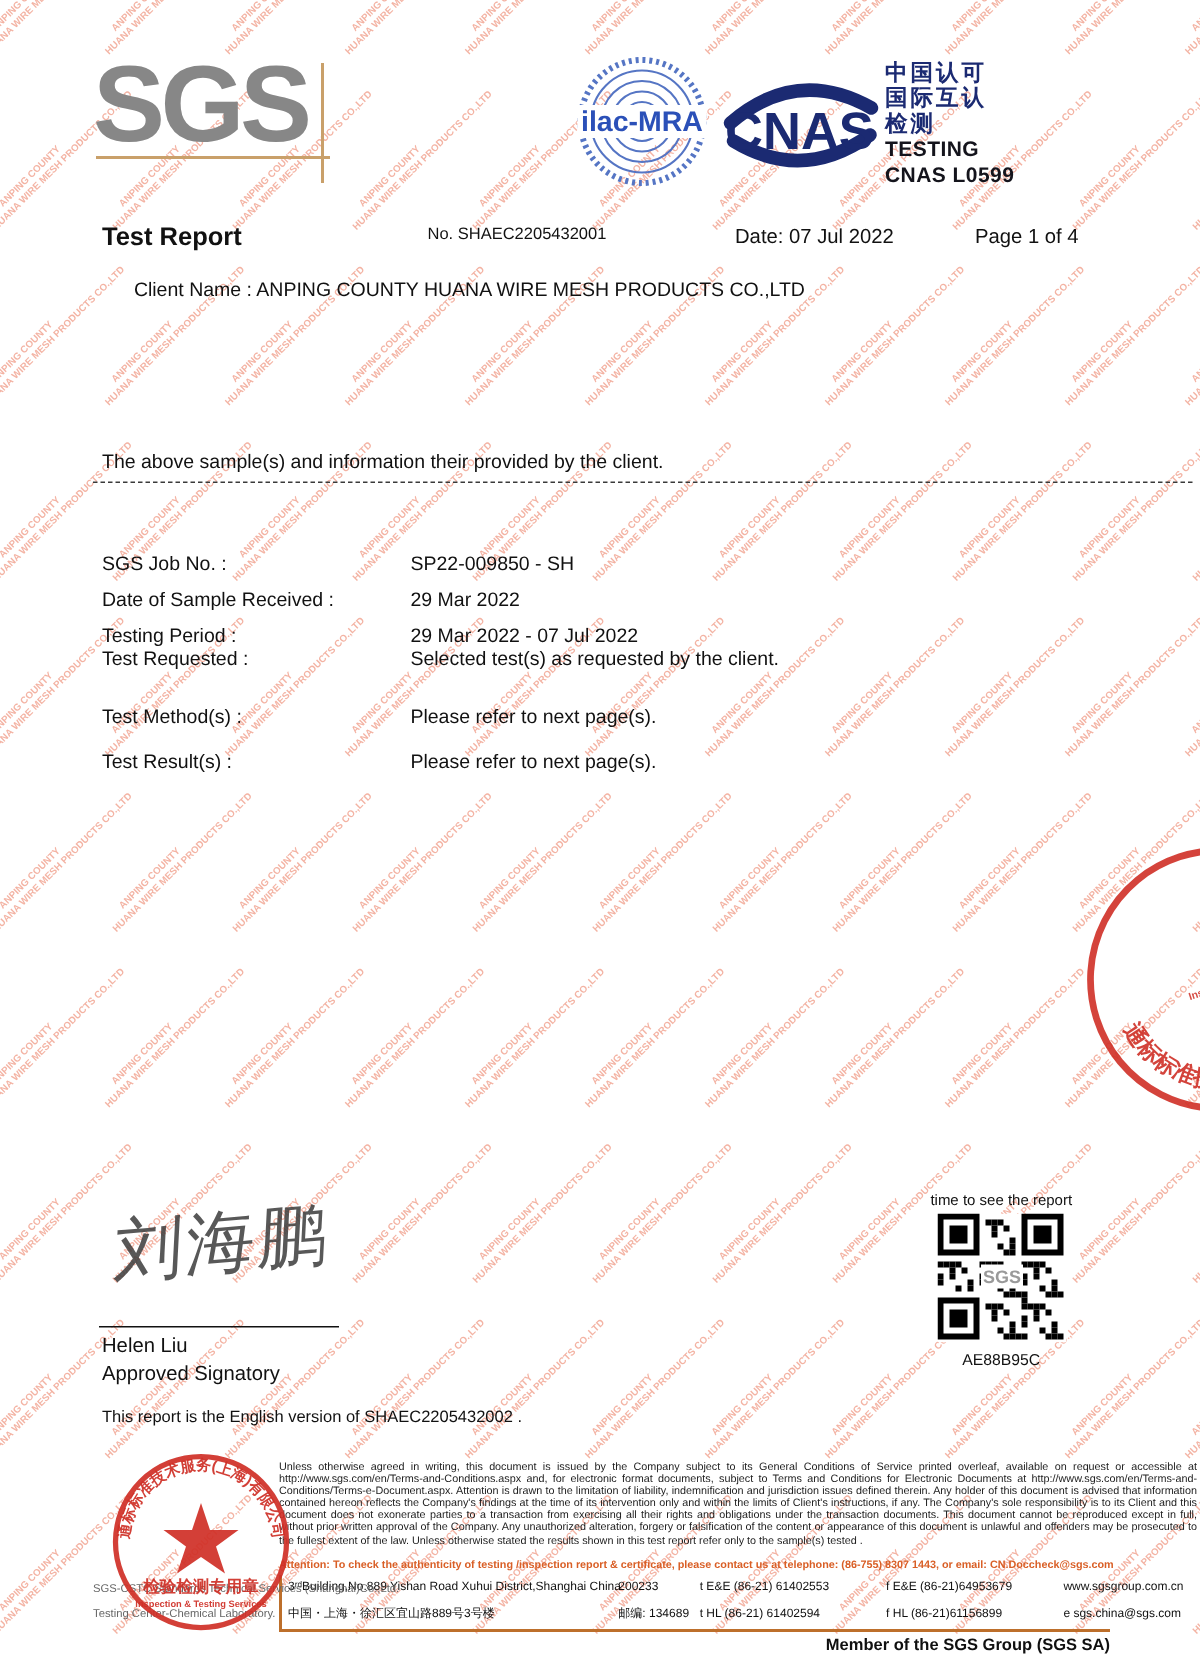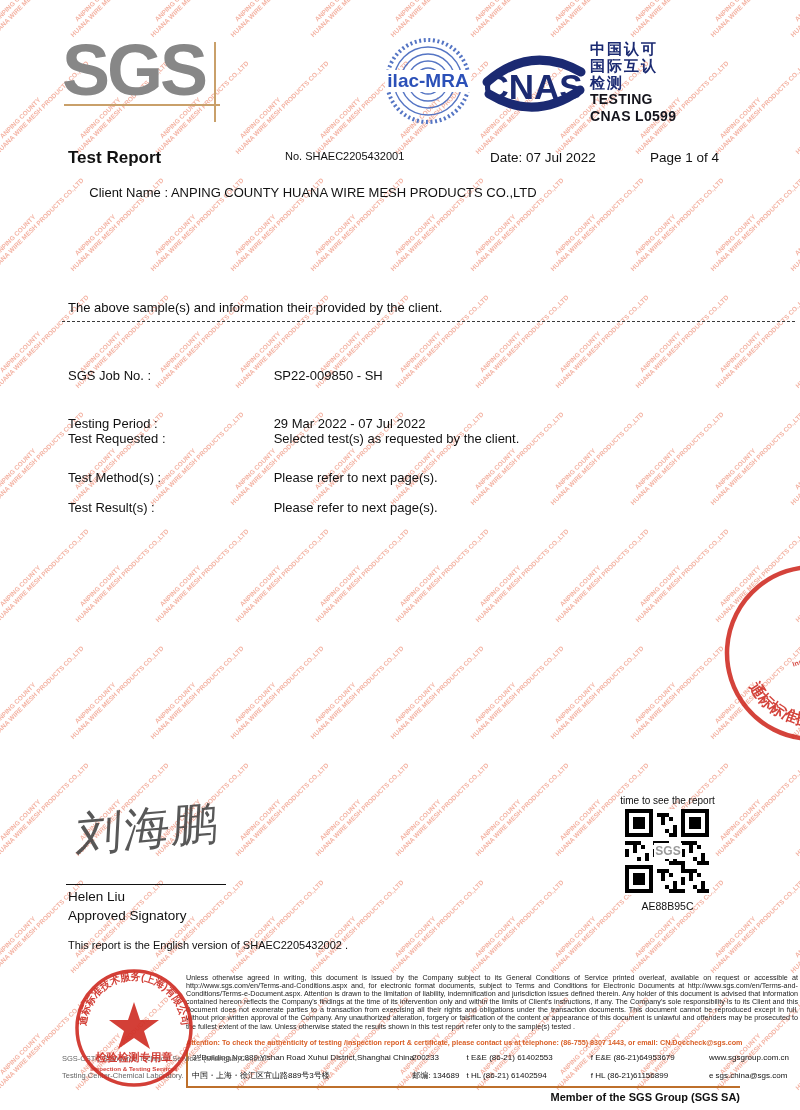--- a/index.html
+++ b/index.html
@@ -225,20 +225,24 @@
       <span>ANPING COUNTY HUANA WIRE MESH PRODUCTS CO.,LTD</span>
     </div>
 
     <div class="note">The above sample(s) and information their provided by the client.</div>
     <div class="dashline"></div>
 
     <div class="frow colrow" style="top:368px">
       <span class="lbl">SGS Job No. :</span>
       <span>SP22-009850 - SH</span>
     </div>
+    <div class="frow colrow" style="top:392px">
+      <span class="lbl">Date of Sample Received :</span>
+      <span>29 Mar 2022</span>
+    </div>
     <div class="frow colrow" style="top:416px">
       <span class="lbl">Testing Period :</span>
       <span>29 Mar 2022 - 07 Jul 2022</span>
     </div>
     <div class="frow colrow" style="top:431px">
       <span class="lbl">Test Requested :</span>
       <span>Selected test(s) as requested by the client.</span>
     </div>
     <div class="frow colrow" style="top:500px">
       <span class="lbl">Test Result(s) :</span>

